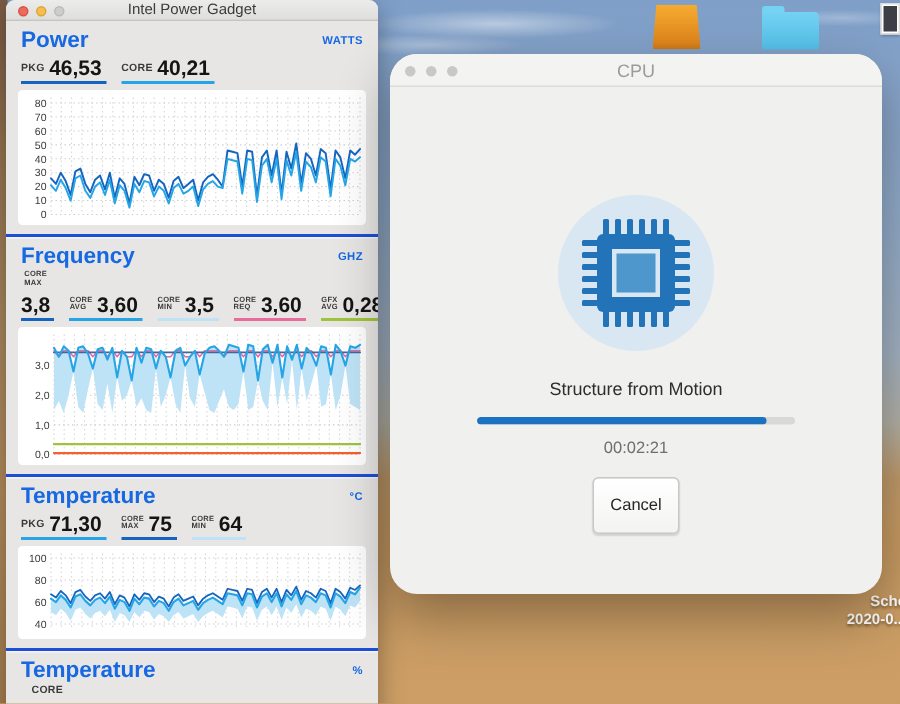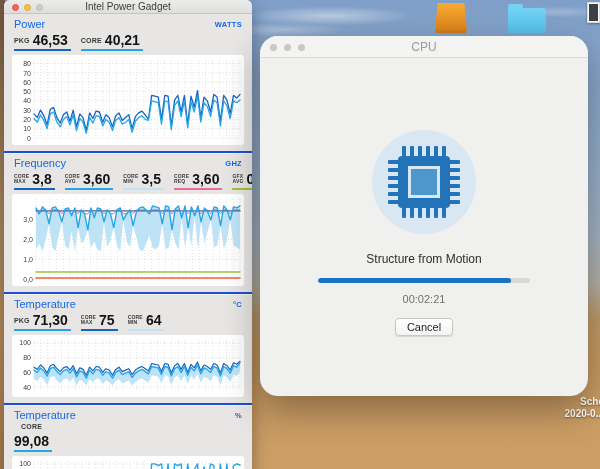--- a/index.html
+++ b/index.html
@@ -42,21 +42,21 @@
   .pg-title { font-size:10px; color:#3c3c3c; }
   .pg-lights { position:absolute; left:8px; top:4px; display:flex; gap:5px; }
   .pg-lights span { width:7px; height:7px; border-radius:50%; }
   .light-red { background:#ed6a5e; border:0.5px solid #d95348; }
   .light-yellow { background:#f5bf4f; border:0.5px solid #dfa636; }
   .light-gray { background:#cfcdcb; border:0.5px solid #bdbbb9; }
 
   .pg-section { padding-top:2px; }
   .pg-section + .pg-section { border-top:2px solid #1d4ed8; box-shadow:inset 0 1px 0 #f3f3f1; }
   .pg-head { display:flex; align-items:center; justify-content:space-between; padding:2px 10px 0; }
-  .pg-sec-title { font-size:11px; font-weight:normal; color:#1668e3; }
+  .pg-sec-title { font-size:15px; font-weight:bold; color:#1668e3; }
   .pg-unit { font-size:7.5px; font-weight:bold; color:#1668e3; letter-spacing:.3px; }
   .pg-stats { display:flex; gap:10px; align-items:flex-end; padding:2px 10px 3px; }
   .chip { display:inline-flex; align-items:center; gap:3px; border-bottom:2px solid #999;
     padding:0 3px 1px 0; }
   .chip-label { font-size:7px; font-weight:bold; color:#3a3a3a; letter-spacing:.2px; }
   .chip.stacked .chip-label { display:flex; flex-direction:column; font-size:5px; line-height:5.5px; }
   .chip-label span:empty { display:none; }
   .chip-val { font-size:14px; font-weight:bold; color:#141414; }
   .pg-chart { margin:1px 8px 6px; background:#fff; border-radius:3px; overflow:hidden; }
   #chart0 { height:90px; }
@@ -75,21 +75,21 @@
   .cpu-body { display:flex; flex-direction:column; align-items:center; }
   .cpu-circle { width:104px; height:104px; border-radius:50%; background:#d9e7f3;
     margin-top:72px; display:flex; align-items:center; justify-content:center; }
   .task-label { margin-top:18px; font-size:12px; color:#2e2e2e; }
   .progress-track { margin-top:12px; width:212px; height:5px; border-radius:2.5px;
     background:#d8d8d6; overflow:hidden; }
   .progress-fill { height:100%; border-radius:2.5px; background:#1b72c1; width:0%; }
   .time-label { margin-top:10px; font-size:11px; color:#6f6f6f; }
   .cancel-btn { margin-top:13px; font-family:"Liberation Sans",sans-serif; font-size:11px;
     color:#262626; background:linear-gradient(#ffffff,#f3f3f1); border:1px solid #c8c8c6;
-    border-radius:4px; padding:2px 11px; box-shadow:0 1px 1px rgba(0,0,0,.12); cursor:pointer; }
+    border-radius:4px; padding:12px 11px; box-shadow:0 1px 1px rgba(0,0,0,.12); cursor:pointer; }
 </style>
 </head>
 <body>
 
 <div class="desktop">
   <div class="folder-orange"></div>
   <div class="folder-blue"></div>
   <div class="photo-icon"></div>
   <div class="desk-label">
     <span>Sche</span><br>
@@ -177,21 +177,21 @@
           <polyline points="22.0,63.5 25.3,67.2 28.5,59.8 31.8,65.4 35.1,73.7 38.3,58.9 41.6,57.0 44.9,67.2 48.2,71.9 51.4,64.4 54.7,61.6 58.0,70.0 61.2,59.8 64.5,75.6 67.8,63.5 71.0,67.2 74.3,78.4 77.6,62.6 80.9,68.1 84.1,60.7 87.4,61.6 90.7,70.9 93.9,64.4 97.2,67.2 100.5,75.6 103.7,65.4 107.0,62.6 110.3,69.1 113.6,67.2 116.8,64.4 120.1,77.4 123.4,66.3 126.6,62.6 129.9,60.7 133.2,64.4 136.4,65.4 139.7,45.9 143.0,46.8 146.3,47.7 149.5,69.1 152.8,45.9 156.1,46.8 159.3,74.6 162.6,50.5 165.9,45.9 169.1,61.6 172.4,45.9 175.7,72.8 179.0,46.8 182.2,57.0 185.5,41.2 188.8,67.2 192.0,47.7 195.3,51.4 198.6,61.6 201.8,44.9 205.1,47.7 208.4,70.9 211.7,45.9 214.9,50.5 218.2,63.5 221.5,45.9 224.7,47.7 228.0,44.9" fill="none" stroke="#25a5e5" stroke-width="1.3" stroke-linejoin="round" stroke-linecap="round"></polyline>
         </svg></div>
   </div>
 
   <div class="pg-section">
     <div class="pg-head">
       <span class="pg-sec-title">Frequency</span>
       <span class="pg-unit">GHZ</span>
     </div>
     <div class="pg-stats">
-      <span class="chip stacked" style="border-bottom-color: rgb(21, 101, 192);">
+      <span class="chip stacked" style="border-bottom-color: rgb(21, 101, 192); flex-direction: column;">
         <span class="chip-label">
             <span>CORE</span>
             <span>MAX</span>
           </span>
         <span class="chip-val">3,8</span>
         </span>
       <span class="chip stacked" style="border-bottom-color: rgb(37, 165, 229);">
         <span class="chip-label">
             <span>CORE</span>
             <span>AVG</span>

